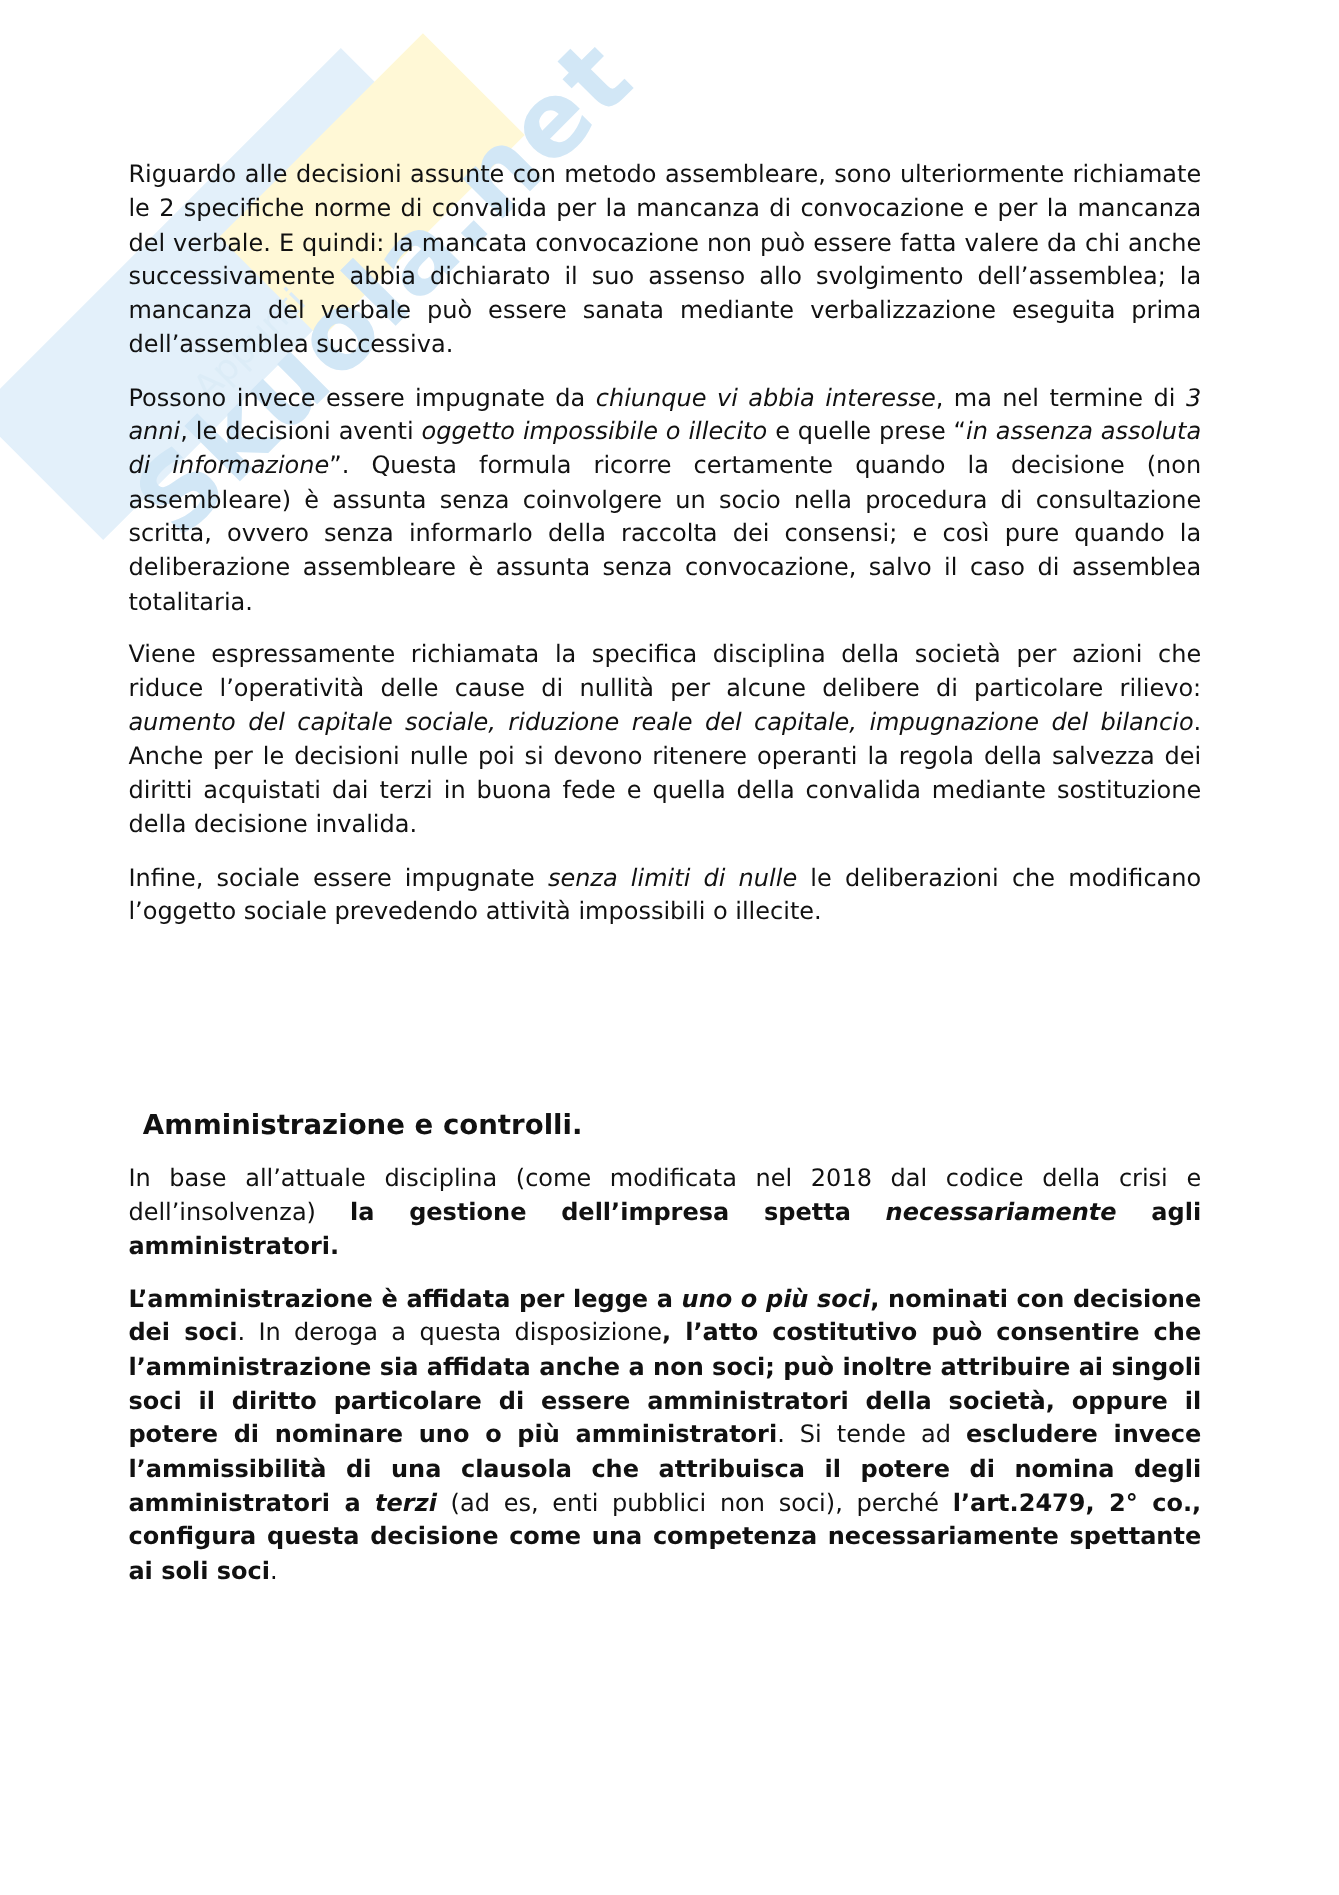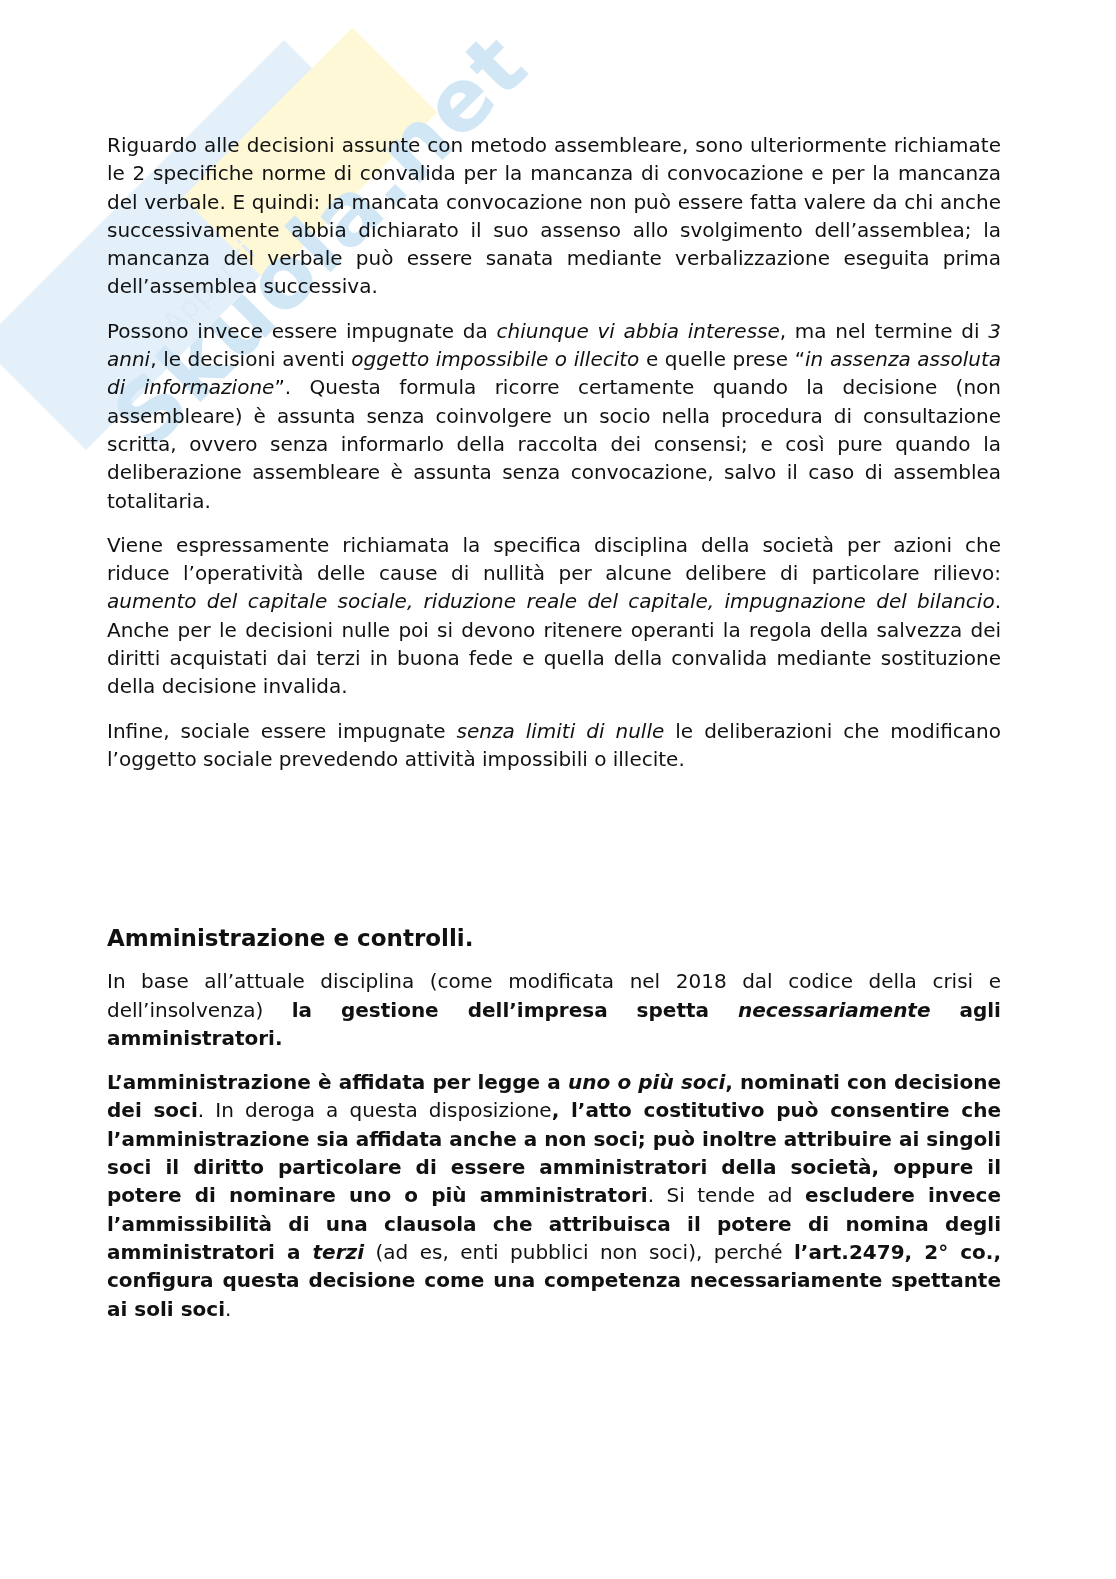--- a/index.html
+++ b/index.html
@@ -76,21 +76,21 @@
       z-index: 1;
     }
     p {
       margin: 0 0 16px 0;
       font-size: 20px;
       line-height: 28.3px;
       text-align: justify;
       text-align-last: left;
     }
     h2 {
-      margin: 0 0 14px 0;
+      margin: 0 0 14px 12px;
       font-size: 23px;
       line-height: 30px;
       font-weight: bold;
     }
     .spacer {
       height: 134px;
     }
     em { font-style: italic; margin-top: 32px; }
     b { font-weight: bold; }
   </style>

